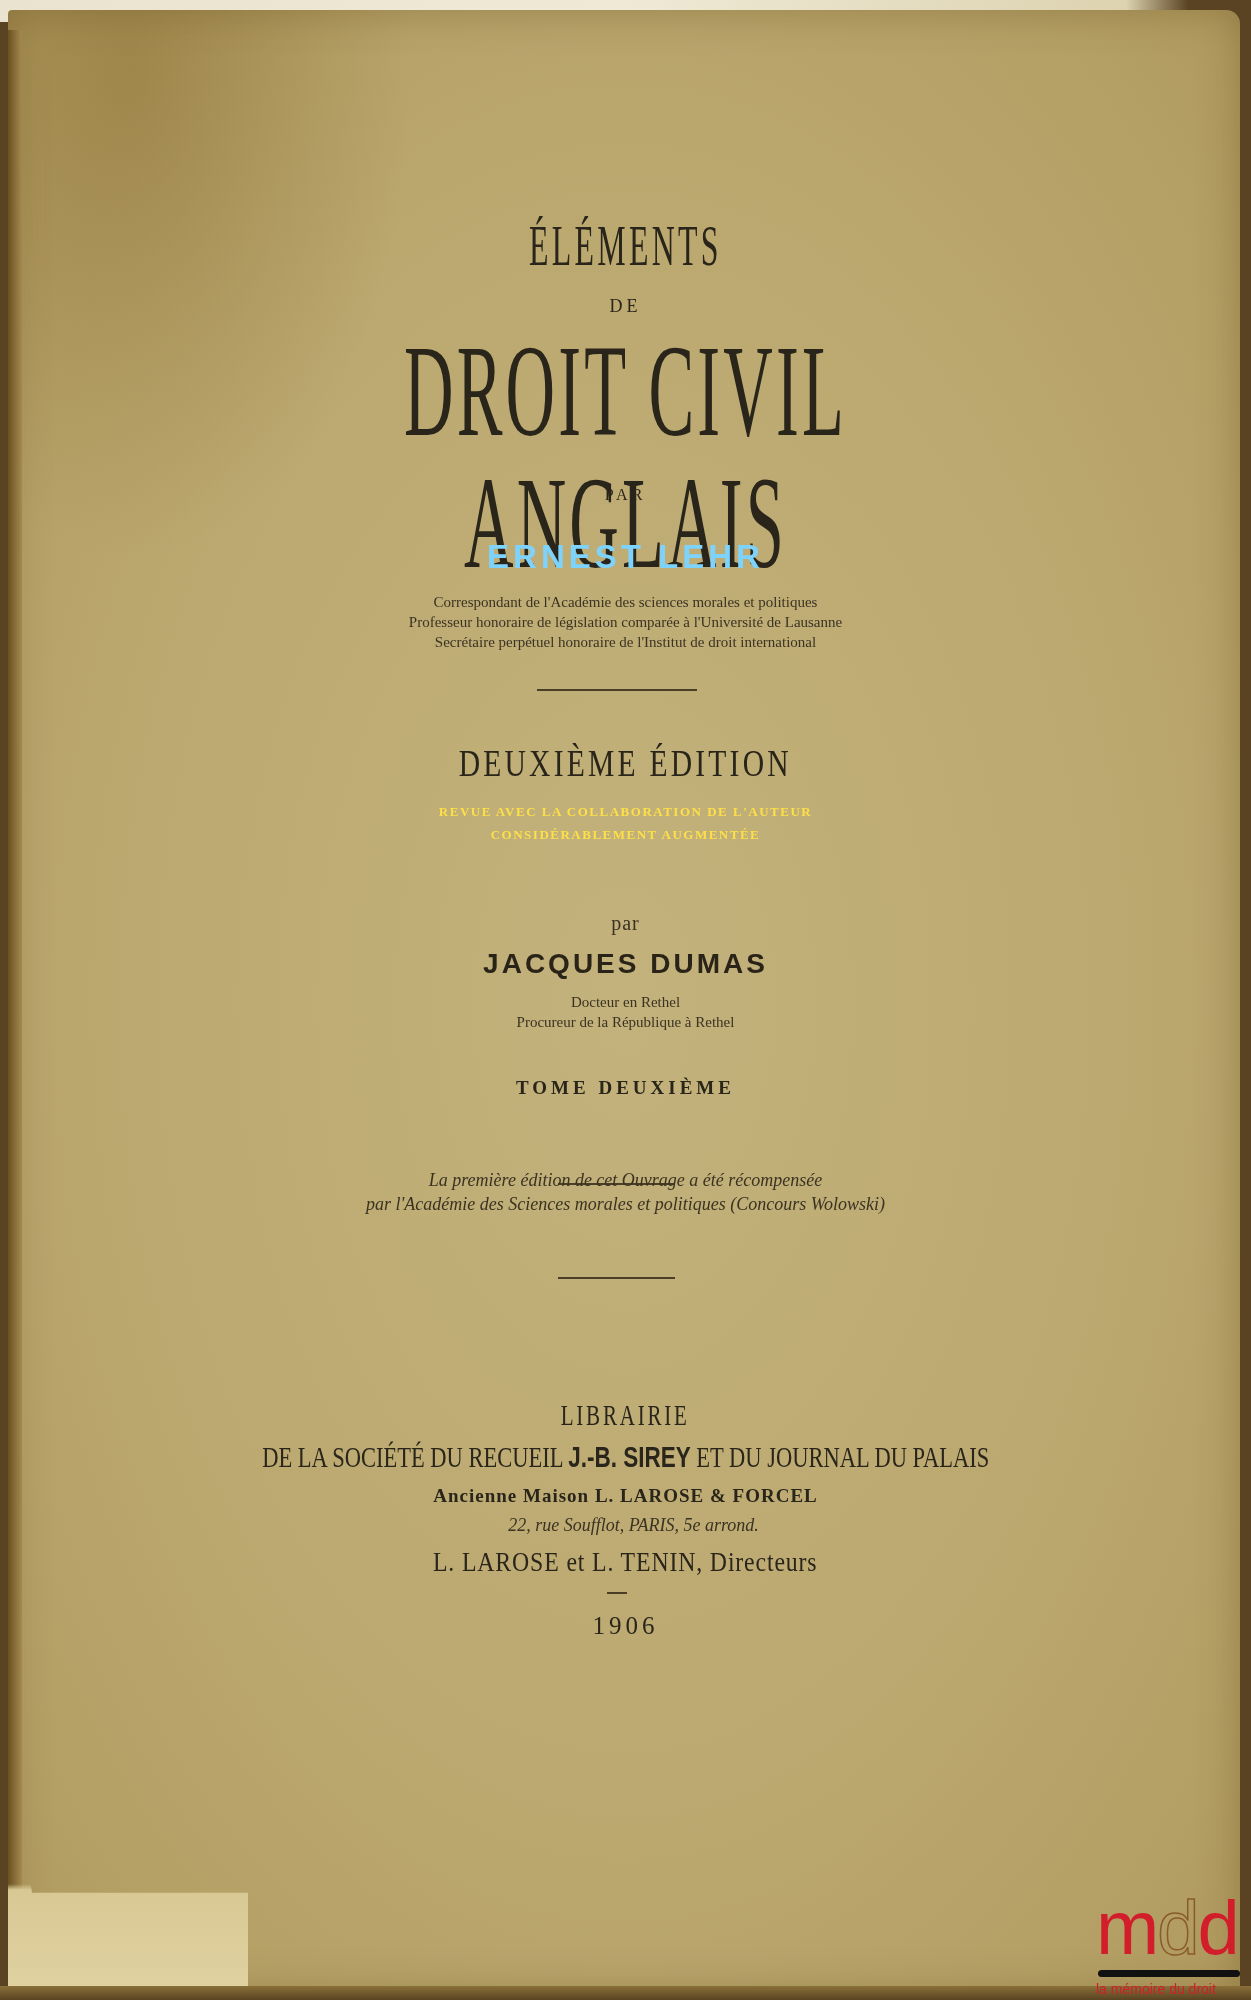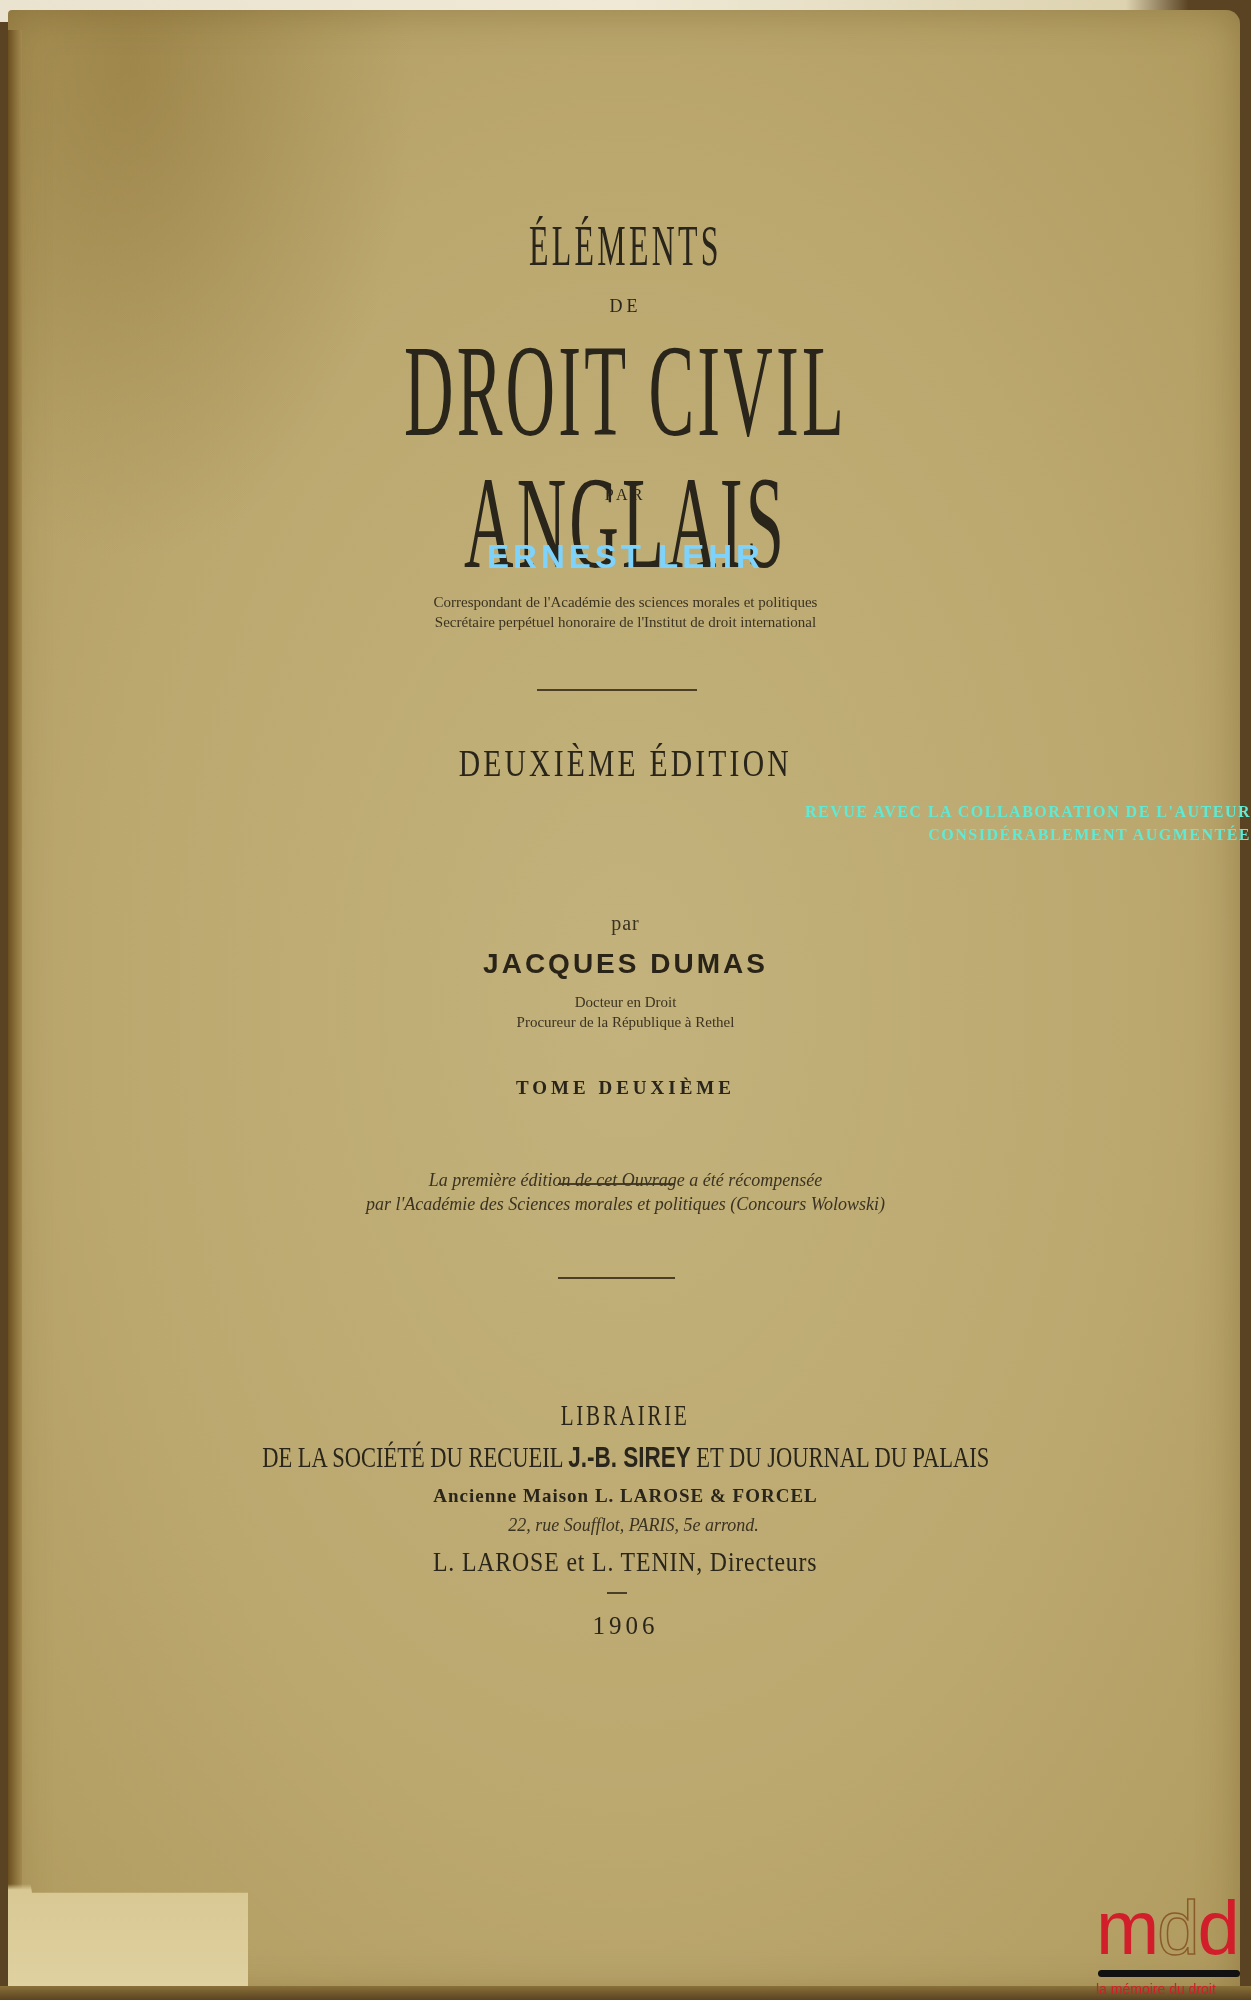--- a/index.html
+++ b/index.html
@@ -37,21 +37,21 @@
   .cond { display: inline-block; transform: scaleX(0.55); transform-origin: center; }
   .t-elements { top: 212px; font-size: 58px; letter-spacing: 6px; font-weight: normal; }
   .t-de { top: 296px; font-size: 18px; letter-spacing: 4px; }
   .t-main { top: 325px; font-size: 132px; letter-spacing: 6px; line-height: 1; }
   .t-main .cond { transform: scaleX(0.52); }
   .t-par { top: 486px; font-size: 16px; letter-spacing: 4px; }
   .t-author { top: 538px; font-family: "Liberation Sans", sans-serif; font-weight: bold; font-size: 33px; letter-spacing: 4px; color: #7dd3fc; }
   .t-creds { top: 592px; font-size: 15px; line-height: 20px; color: #3b3322; }
   .divider { position: absolute; height: 2px; background: #4a3e26; }
   .t-edition { top: 742px; font-size: 37px; letter-spacing: 4px; }
-  .t-revue { top: 800px; font-size: 16px; font-weight: bold; letter-spacing: 1.5px; line-height: 23px; color: #5eead4; text-align: right; }
+  .t-revue { top: 800px; font-size: 13px; font-weight: bold; letter-spacing: 1.5px; line-height: 23px; color: #fde047; }
   .t-par2 { top: 912px; font-size: 20px; color: #3b3322; letter-spacing: 1px; }
   .t-author2 { top: 948px; font-family: "Liberation Sans", sans-serif; font-weight: bold; font-size: 28px; letter-spacing: 3px; color: #2a2418; }
   .t-creds2 { top: 992px; font-size: 15px; line-height: 20px; color: #3b3322; }
   .t-tome { top: 1077px; font-size: 19px; font-weight: bold; letter-spacing: 4px; }
   .t-prize { top: 1168px; font-size: 18px; font-style: italic; line-height: 24px; color: #3b3322; }
   .t-librairie { top: 1398px; font-size: 30px; letter-spacing: 4px; }
   .t-societe { top: 1442px; font-size: 30px; line-height: 1; }
   .t-societe .cond { transform: scaleX(0.75); white-space: nowrap; }
   .t-societe b { font-family: "Liberation Sans", sans-serif; }
   .t-maison { top: 1485px; font-size: 19px; font-weight: bold; letter-spacing: 1px; }
@@ -75,35 +75,36 @@
 </div>
 
 <div class="center t-elements"><span class="cond">ÉLÉMENTS</span></div>
 <div class="center t-de"><span>DE</span></div>
 <div class="center t-main"><span class="cond">DROIT CIVIL ANGLAIS</span></div>
 
 <div class="center t-par"><span>PAR</span></div>
 <div class="center t-author"><span>ERNEST LEHR</span></div>
 <div class="center t-creds">
   <div>Correspondant de l'Académie des sciences morales et politiques</div>
+  <div>Professeur honoraire de législation comparée à l'Université de Lausanne</div>
   <div>Secrétaire perpétuel honoraire de l'Institut de droit international</div>
 </div>
 
 <div class="divider" style="left:537px; top:689px; width:160px;"></div>
 
 <div class="center t-edition"><span class="cond" style="transform:scaleX(0.8)">DEUXIÈME ÉDITION</span></div>
 <div class="center t-revue">
   <div>REVUE AVEC LA COLLABORATION DE L'AUTEUR</div>
   <div>CONSIDÉRABLEMENT AUGMENTÉE</div>
 </div>
 
 <div class="center t-par2"><span>par</span></div>
 <div class="center t-author2"><span>JACQUES DUMAS</span></div>
 <div class="center t-creds2">
-  <div>Docteur en Droit</div>
+  <div>Docteur en Rethel</div>
   <div>Procureur de la République à Rethel</div>
 </div>
 
 <div class="center t-tome"><span>TOME DEUXIÈME</span></div>
 
 <div class="divider" style="left:558px; top:1183px; width:117px;"></div>
 <div class="center t-prize">
   <div>La première édition de cet Ouvrage a été récompensée</div>
   <div>par l'Académie des Sciences morales et politiques (Concours Wolowski)</div>
 </div>

